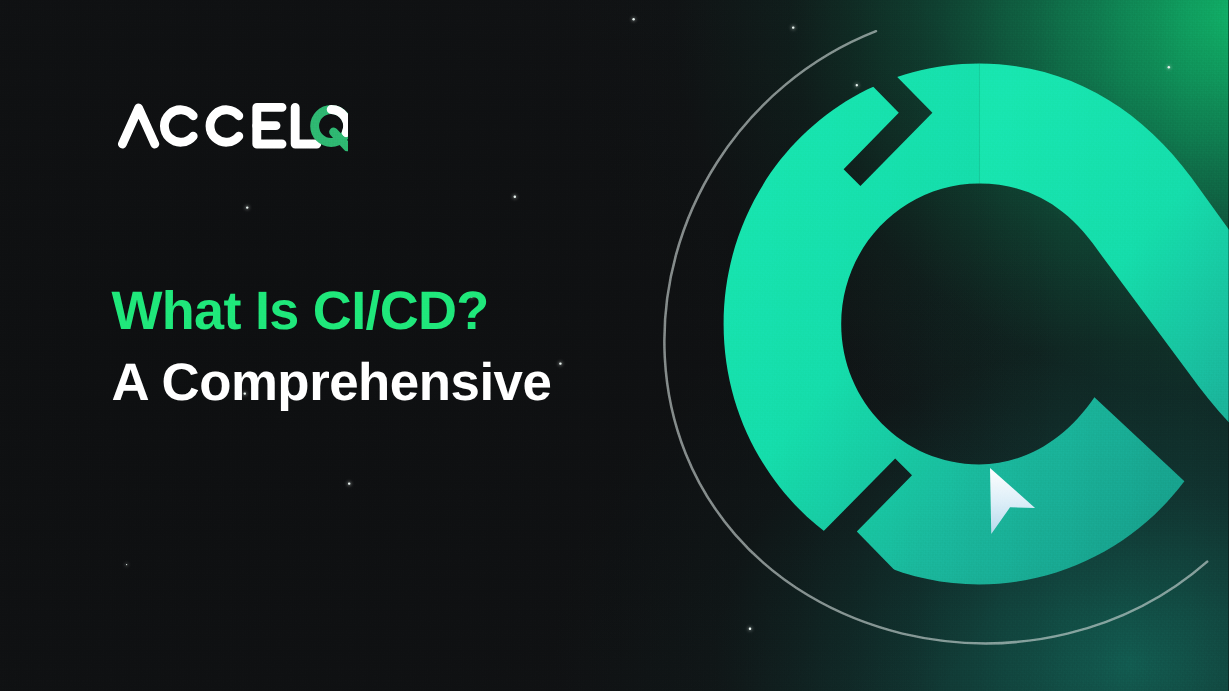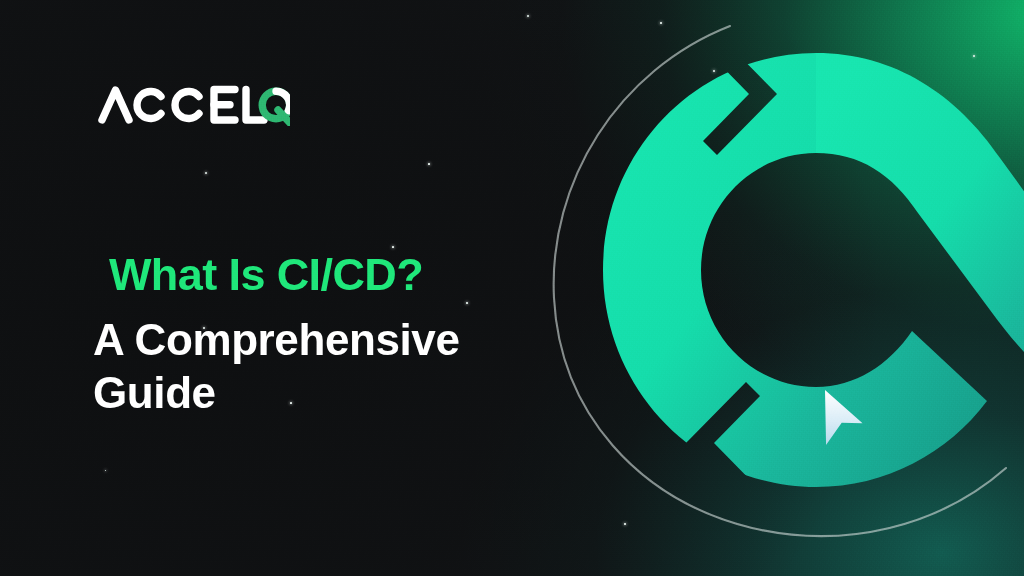--- a/index.html
+++ b/index.html
@@ -100,21 +100,21 @@
   .logo svg { display: block; height: 100%; width: auto; }
 
   
   .copy {
     position: absolute;
     left: 93px;
     top: 236px;
     width: 470px;
   }
   .headline {
-    margin: 16px;
+    margin: 0;
     font-size: 45px;
     line-height: 1.0;
     font-weight: bold;
     letter-spacing: -0.6px;
     color: #1fe87b;
     white-space: nowrap;
   }
   .subhead {
     margin: 11px 0 0 0;
     font-size: 44px;
@@ -251,17 +251,16 @@
         <circle cx="178" cy="23" r="13.8" fill="none" stroke="#2eb872" stroke-width="7.4"></circle>
         <path d="M 178 9.2 A 13.8 13.8 0 0 1 190.4 28.6" fill="none" stroke="#ffffff" stroke-width="7.4" stroke-linecap="round"></path>
         <path d="M 180 28 L 192 41" fill="none" stroke="#2eb872" stroke-width="7.4" stroke-linecap="round"></path>
       </g>
     </svg>
   </div>
 
   <div class="copy">
     <h1 class="headline">What Is CI/CD?</h1>
     <div class="subhead">A Comprehensive</div>
-    <div class="subhead" style="margin-top:0">Guide</div>
   </div>
 
   <div class="bg-noise"></div>
 </div>
 
 </body></html>

